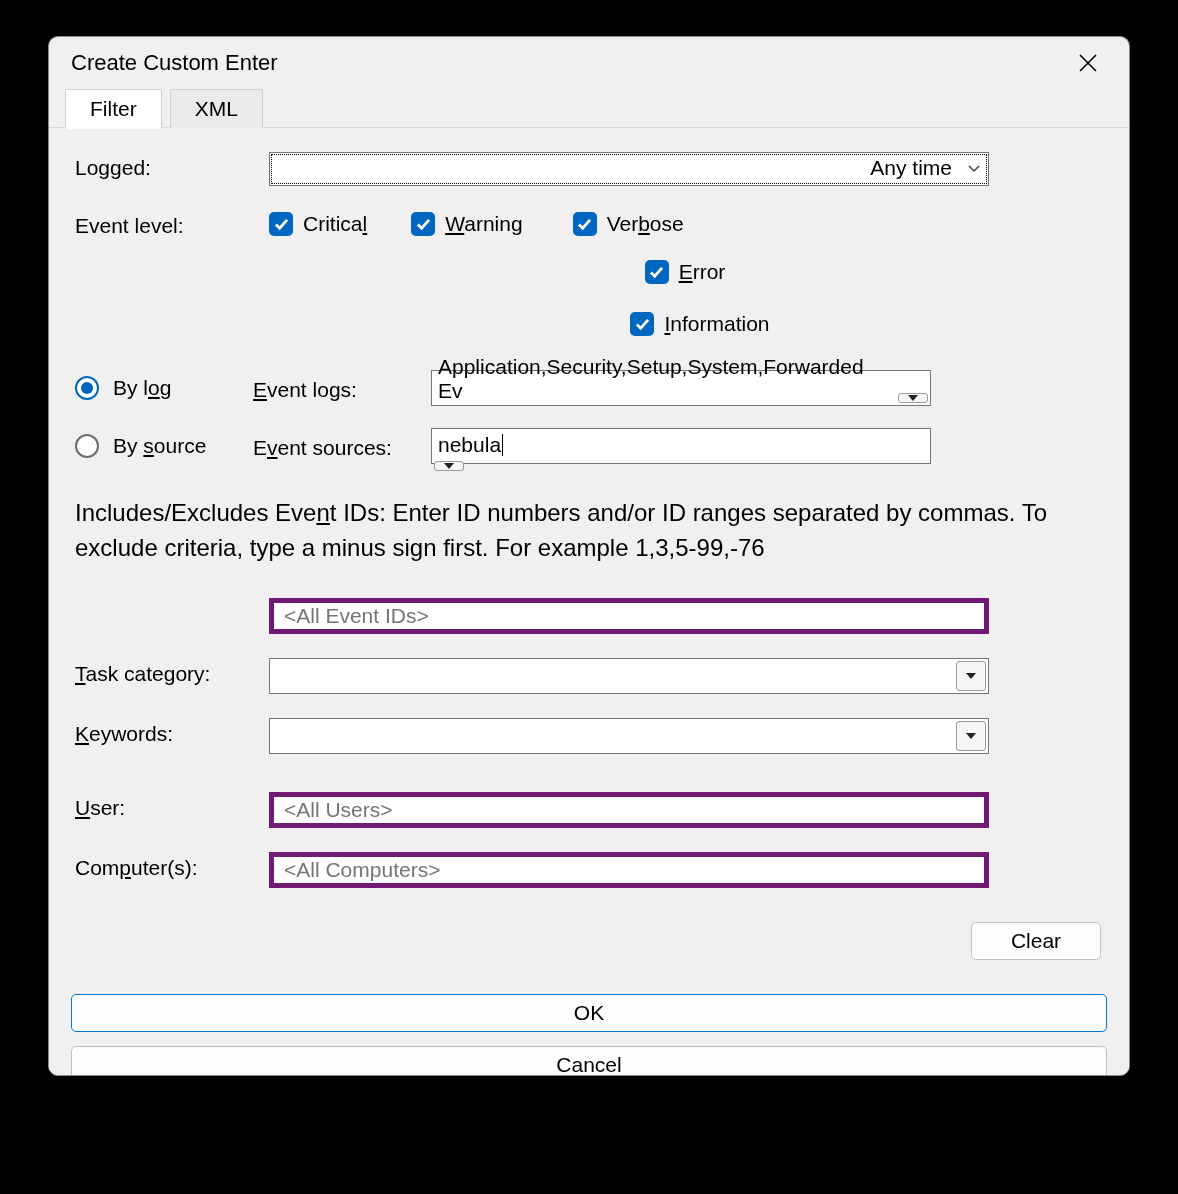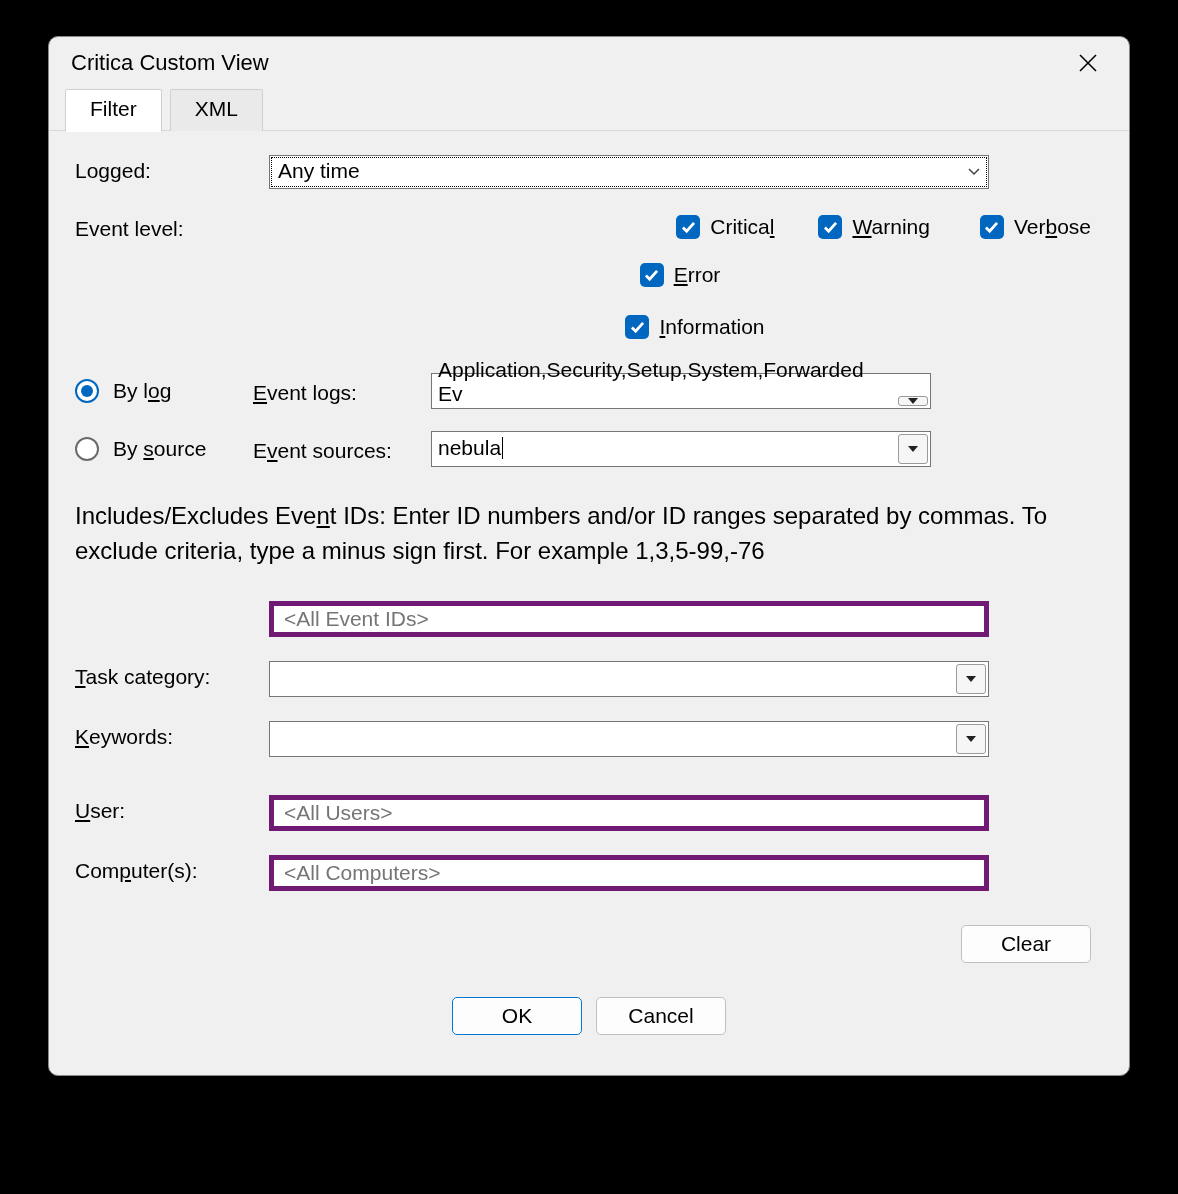--- a/index.html
+++ b/index.html
@@ -81,39 +81,40 @@
     border-radius: 2px 2px 0 0;
   }
   .tab.active {
     background: var(--tab-bg-active);
     border-bottom: 1px solid var(--tab-bg-active);
     margin-bottom: -1px;
     z-index: 2;
   }
   .form-body {
     background: var(--dialog-bg);
-    padding: 24px 38px 20px 26px;
+    padding: 24px 28px 20px 26px;
     display: grid;
     grid-template-columns: 170px 1fr;
     row-gap: 14px;
     column-gap: 8px;
     align-items: start;
     gap: 24px;
   }
   .lbl {
     font-size: 21px;
     padding-top: 4px;
   }
   .u { text-decoration: underline; text-underline-offset: 2px; }
   .dropdown {
     display: flex;
     align-items: stretch;
     height: 34px;
     border: 1px solid var(--dropdown-border);
     background: var(--white);
+    text-align: right;
   }
   .dropdown.outlined {
     outline: 1px dotted #000;
     outline-offset: -3px;
   }
   .dropdown .dd-text {
     flex: 1;
     padding: 3px 8px;
     font-size: 21px;
     white-space: nowrap;
@@ -150,21 +151,20 @@
     margin: 2px;
     border-radius: 3px;
     background: #f6f6f6;
   }
   .checks {
     display: flex;
     flex-wrap: wrap;
     gap: 28px 28px;
     align-items: center;
     padding-top: 2px;
-    justify-content: flex-end;
   }
   .check-row2 { margin-top: 22px; flex-direction: column; }
   .check {
     display: inline-flex;
     align-items: center;
     gap: 10px;
     font-size: 21px;
   }
   .chk {
     width: 24px; height: 24px;
@@ -232,41 +232,42 @@
     border-radius: 5px;
     background: #fdfdfd;
     border: 1px solid var(--btn-border);
     font-family: inherit;
     font-size: 21px;
     padding: 0 22px;
     cursor: default;
   }
   .footer {
     display: flex;
-    justify-content: center;
+    justify-content: space-between;
     gap: 14px;
     padding: 14px 22px 20px 22px;
     background: var(--dialog-bg);
+    flex-direction: column;
   }
   .btn.ok { border: 1.5px solid var(--ok-border); }
   .cursor-caret {
     display: inline-block;
     width: 1px; height: 22px;
     background: #000;
     vertical-align: -4px;
     margin-left: 1px;
   }
 </style>
 </head>
 <body>
 
 <div class="dialog">
 
   <div class="titlebar">
-    <div class="title">Critica Custom View</div>
+    <div class="title">Create Custom Enter</div>
     <div class="close-x">
       <svg viewBox="0 0 18 18">
         <line x1="1" y1="1" x2="17" y2="17" stroke="#000" stroke-width="1.6"></line>
         <line x1="17" y1="1" x2="1" y2="17" stroke="#000" stroke-width="1.6"></line>
       </svg>
     </div>
   </div>
 
   <div class="tabstrip">
     <div class="tab active">Filter</div>
@@ -348,21 +349,21 @@
               <path d="M1 1 L6 7 L11 1 Z" fill="#222"></path>
             </svg>
         </div>
       </div>
 
       <div class="radio-row">
         <span class="radio off"></span>
         <span>By <span class="u">s</span>ource</span>
       </div>
       <div class="lbl">E<span class="u">v</span>ent sources:</div>
-      <div class="combo" style="max-width:500px;">
+      <div class="combo" style="max-width:500px;flex-direction:column;">
         <div class="combo-text" style="padding-top:4px;"><span>nebula</span><span class="cursor-caret"></span></div>
         <div class="dd-btn">
           <svg viewBox="0 0 12 8">
               <path d="M1 1 L6 7 L11 1 Z" fill="#222"></path>
             </svg>
         </div>
       </div>
     </div>
 
     <div class="hint">

